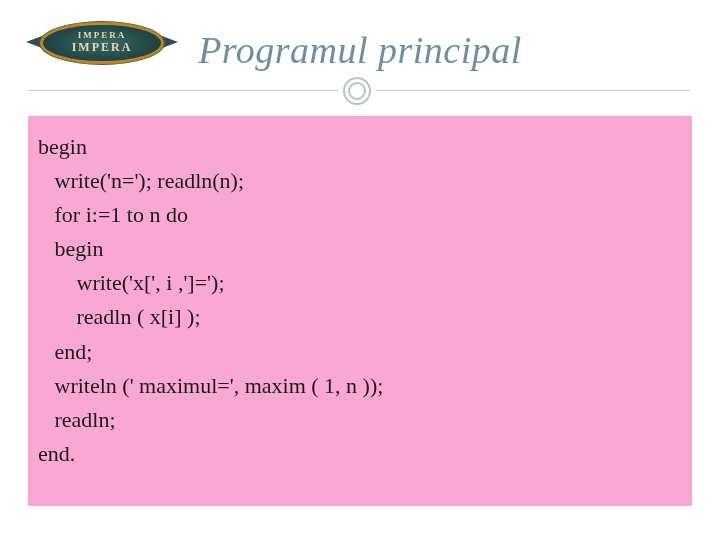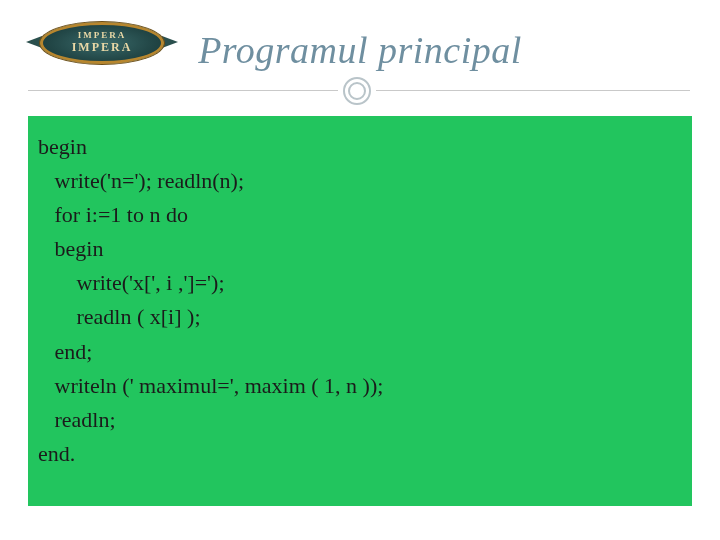--- a/index.html
+++ b/index.html
@@ -67,21 +67,21 @@
     left: 3px; top: 3px; right: 3px; bottom: 3px;
     border: 2px solid #b9c4c9;
     border-radius: 50%;
   }
   .content {
     position: absolute;
     left: 28px;
     top: 116px;
     width: 664px;
     height: 390px;
-    background: #22c55e;
+    background: #f9a8d4;
     padding: 14px 12px 22px 10px;
   }
   .code {
     font-family: Georgia, 'Times New Roman', serif;
     font-size: 22px;
     color: #1b1b1b;
     line-height: 1.55;
     white-space: pre;
   }
   

